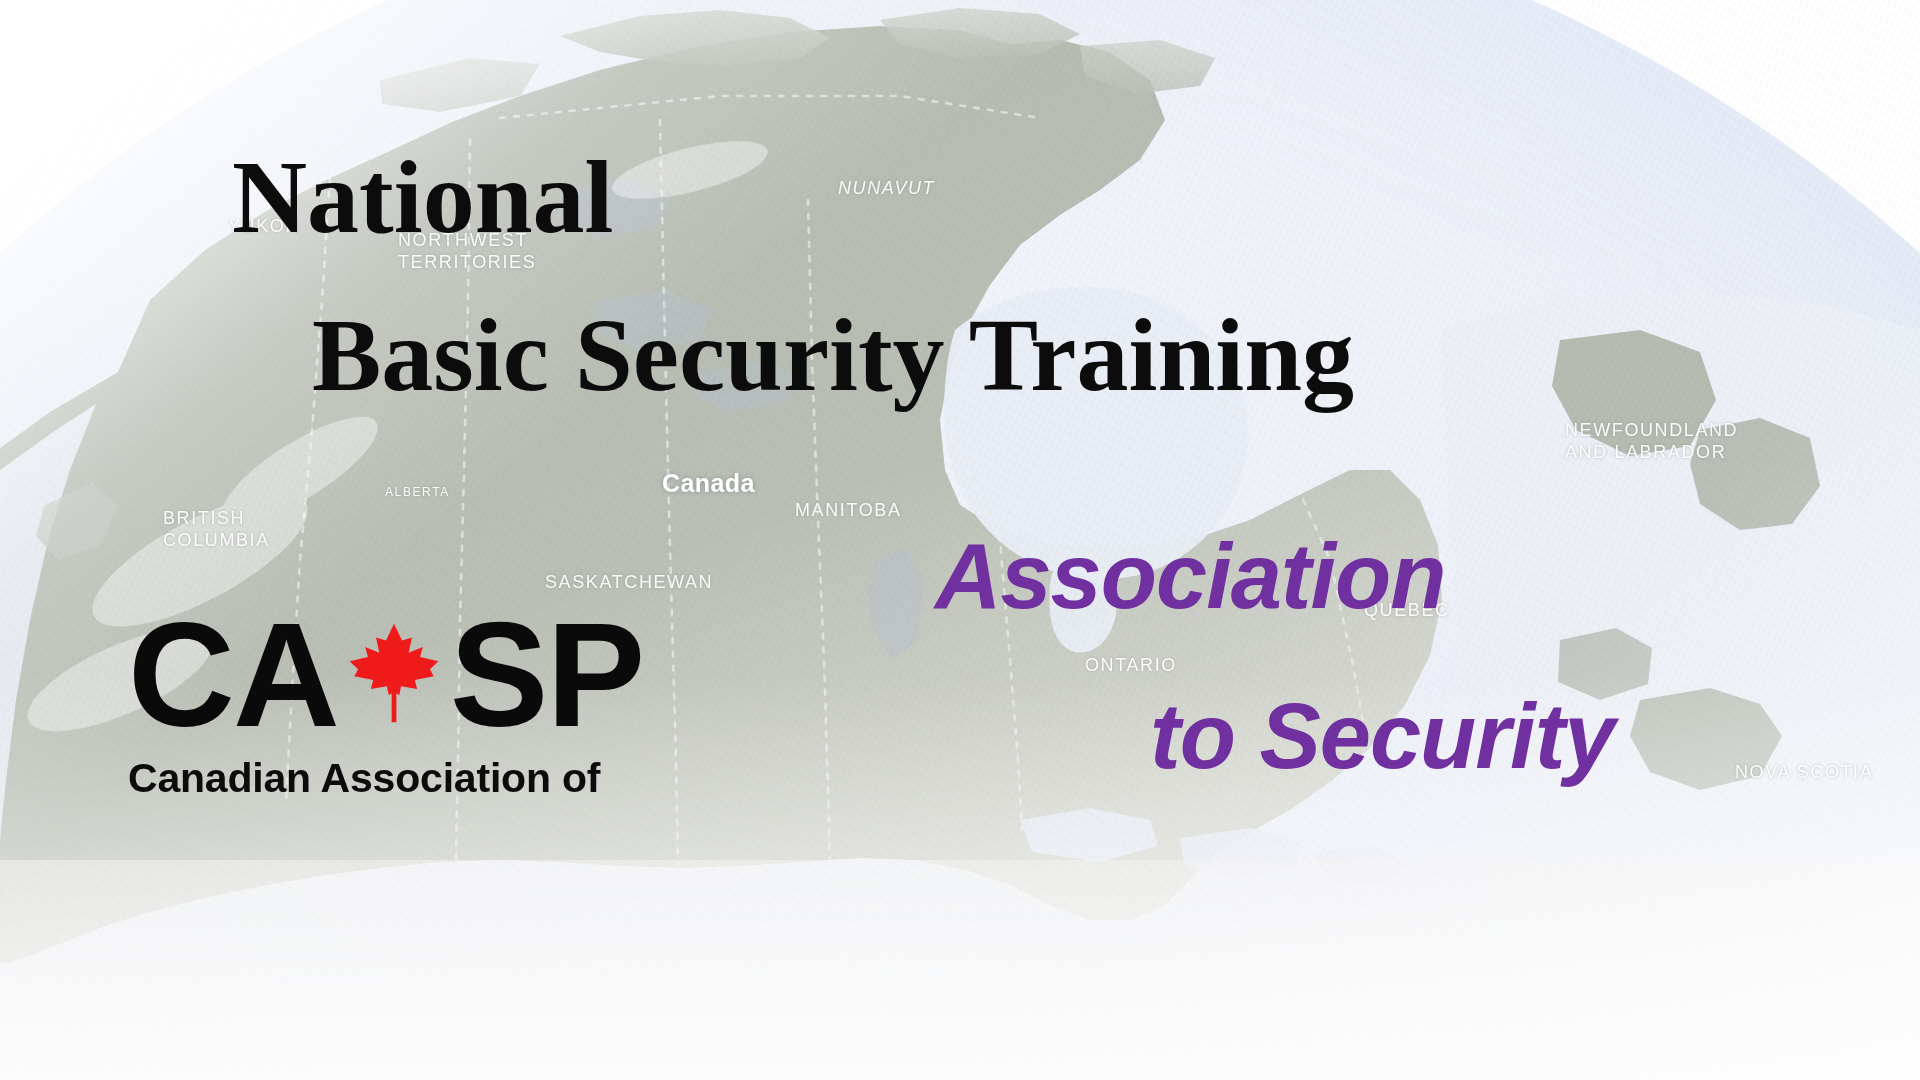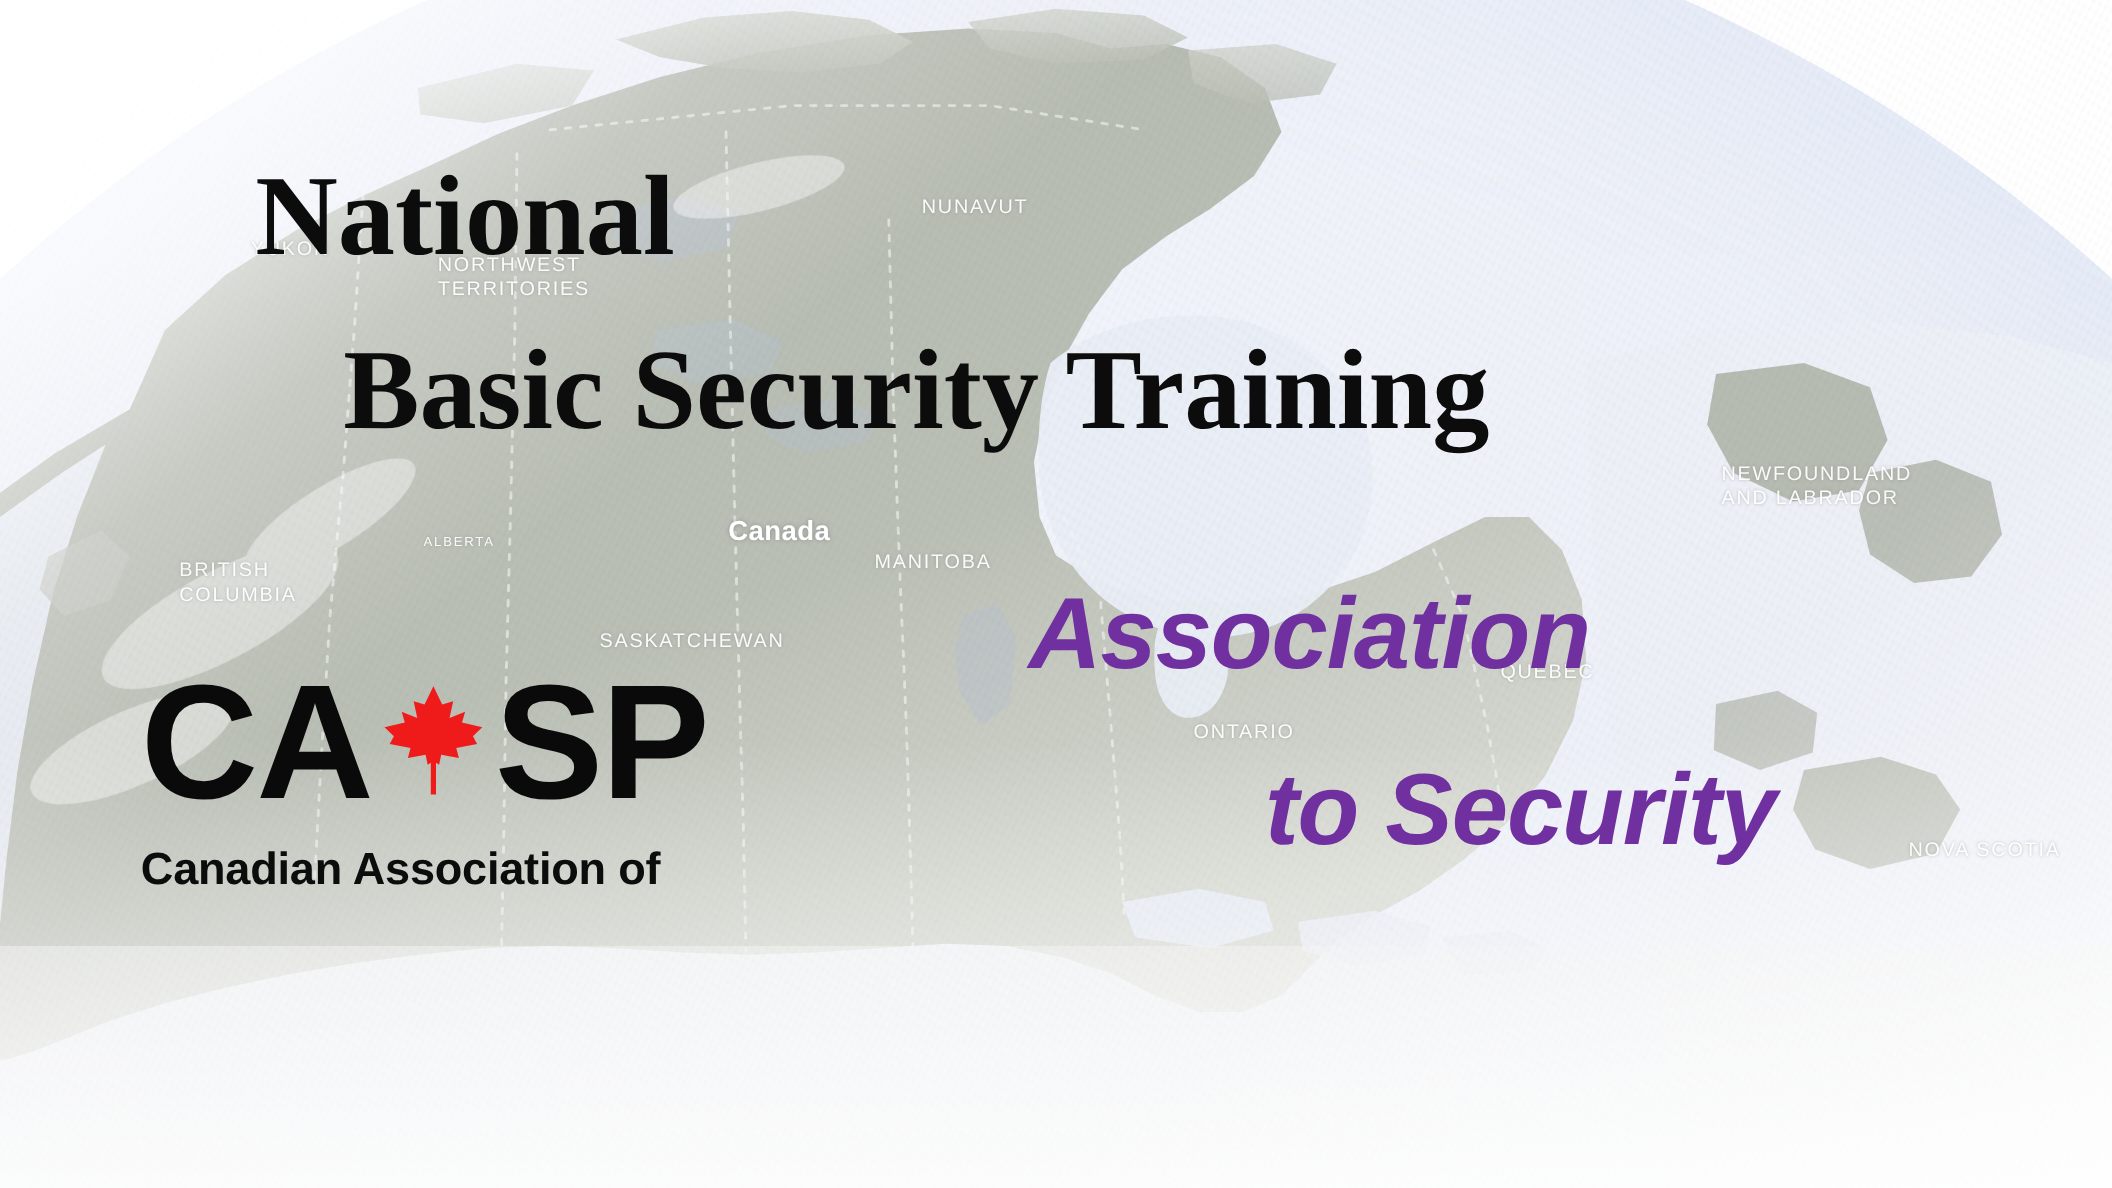--- a/index.html
+++ b/index.html
@@ -160,21 +160,21 @@
   }
   #logo-ca { margin-right: 8px; }
   #logo-sp { margin-left: 8px; }
   .maple-leaf {
     width: 96px;
     height: 104px;
     display: block;
     margin-bottom: 4px;
   }
   .logo-tagline {
-    margin-top: 12px;
+    margin-top: 0;
     font-family: "Liberation Sans", sans-serif;
     font-weight: 700;
     font-size: 41px;
     line-height: 1.38;
     color: #0c0c0c;
     letter-spacing: -0.2px;
   }
 </style>
 </head>
 <body>
@@ -284,21 +284,21 @@
     <div class="globe-rim"></div>
     <div class="light-wash"></div>
     <div class="bottom-wash"></div>
   </div>
 
   <div id="map-labels">
       <div class="map-label country" style="left: 662px; top: 432px; font-size: 25px; margin-top: 36px;">Canada</div>
       <div class="map-label" style="left: 228px; top: 216px; font-size: 18px;">YUKON</div>
       <div class="map-label" style="left: 398px; top: 230px; font-size: 18px;">NORTHWEST
 TERRITORIES</div>
-      <div class="map-label" style="left: 838px; top: 178px; font-size: 18px;">NUNAVUT</div>
+      <div class="map-label" style="left: 838px; top: 178px; font-size: 18px; font-style: italic;">NUNAVUT</div>
       <div class="map-label" style="left: 163px; top: 508px; font-size: 18px;">BRITISH
 COLUMBIA</div>
       <div class="map-label" style="left: 385px; top: 485px; font-size: 12px;">ALBERTA</div>
       <div class="map-label" style="left: 545px; top: 572px; font-size: 18px;">SASKATCHEWAN</div>
       <div class="map-label" style="left: 795px; top: 500px; font-size: 18px;">MANITOBA</div>
       <div class="map-label" style="left: 1085px; top: 655px; font-size: 18px;">ONTARIO</div>
       <div class="map-label" style="left: 1364px; top: 600px; font-size: 18px;">QUEBEC</div>
       <div class="map-label" style="left: 1565px; top: 420px; font-size: 18px;">NEWFOUNDLAND
 AND LABRADOR</div>
       <div class="map-label" style="left: 1735px; top: 762px; font-size: 18px;">NOVA SCOTIA</div>

